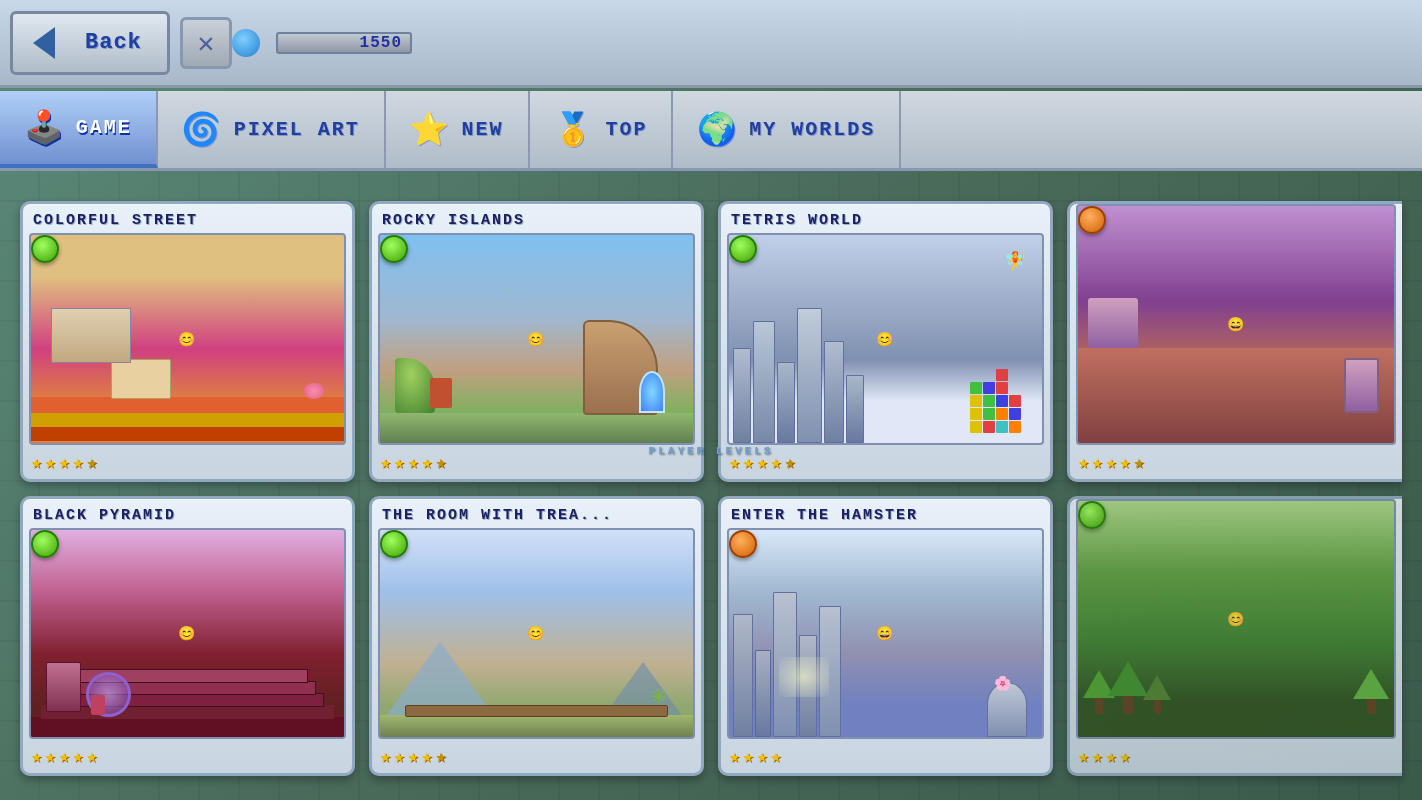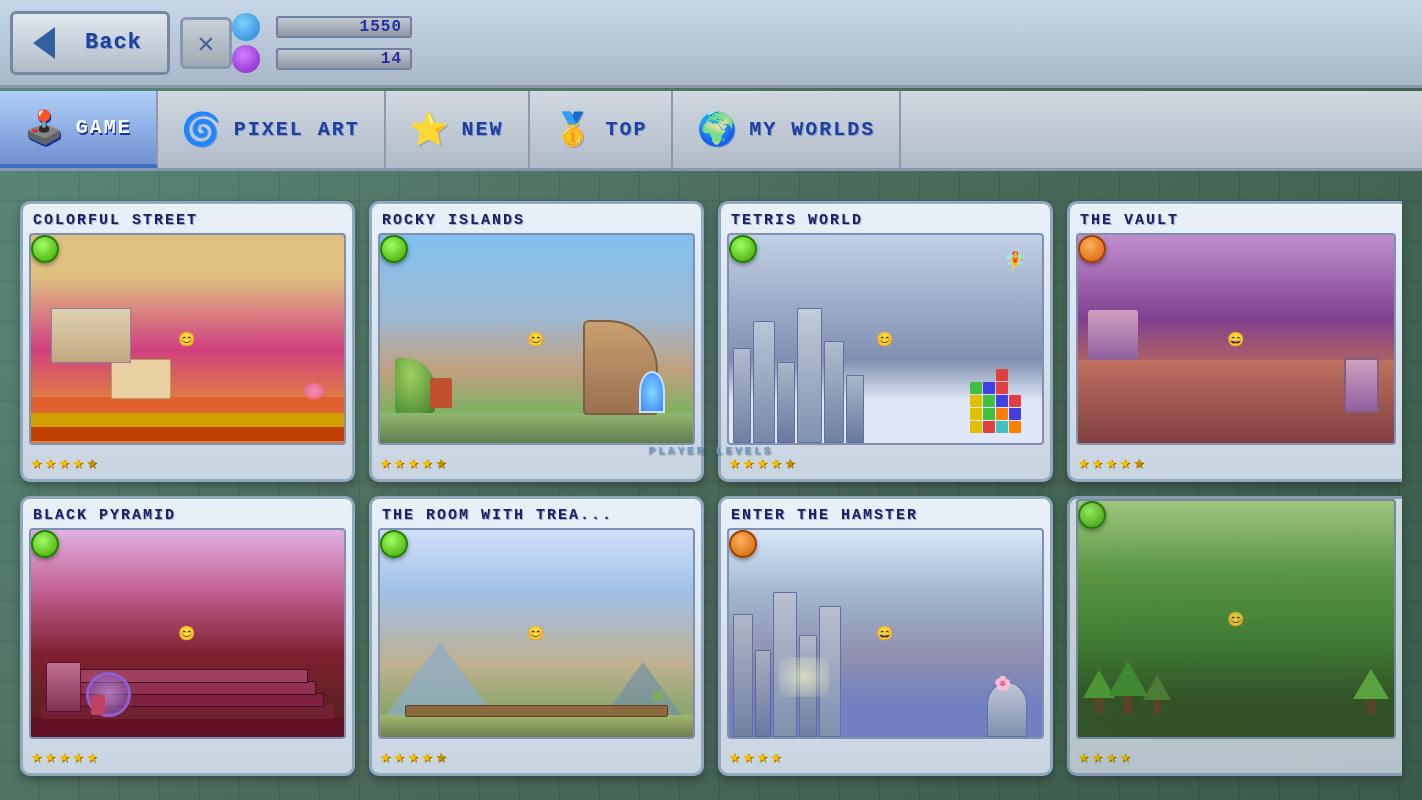--- a/index.html
+++ b/index.html
@@ -350,26 +350,20 @@
 
   <div class="search-clear">
     <span class="x-icon">✕</span>
   </div>
 
   <div class="stats-area">
     <div class="stat-row">
       <div class="stat-icon water"></div>
       <div class="stat-bar">
         <span class="stat-value">1550</span>
-      </div>
-    </div>
-    <div class="stat-row">
-      <div class="stat-icon gem"></div>
-      <div class="stat-bar">
-        <span class="stat-value">14</span>
       </div>
     </div>
   </div>
 </div>
 
 <div class="tabs">
   <div class="tab active">
     <span class="tab-icon">🕹️</span>
     <span>GAME</span>
   </div>
@@ -471,21 +465,20 @@
       <div class="card-stars">
         <span class="star">★</span>
         <span class="star">★</span>
         <span class="star">★</span>
         <span class="star">★</span>
         <span class="star half">★</span>
       </div>
     </div>
 
     <div class="card" style="border-right:0;border-radius:10px 0 0 10px;">
-      <div class="card-title">THE VAULT</div>
       <div class="card-preview preview-the-vault">
         <div class="orange-ball"></div>
         <div style="position:absolute;bottom:0;left:0;right:0;height:40%;background:linear-gradient(180deg,#c07060,#804040);"></div>
         <div style="position:absolute;bottom:40%;left:10px;width:50px;height:50px;background:linear-gradient(180deg,#d0a0c0,#9060a0);border-radius:3px;"></div>
         <div style="position:absolute;bottom:30px;right:15px;width:35px;height:55px;background:linear-gradient(180deg,#d0a0c0,#9060a0);border-radius:3px;border:2px solid #806080;"></div>
       </div>
       <div class="card-stars">
         <span class="star">★</span>
         <span class="star">★</span>
         <span class="star">★</span>

